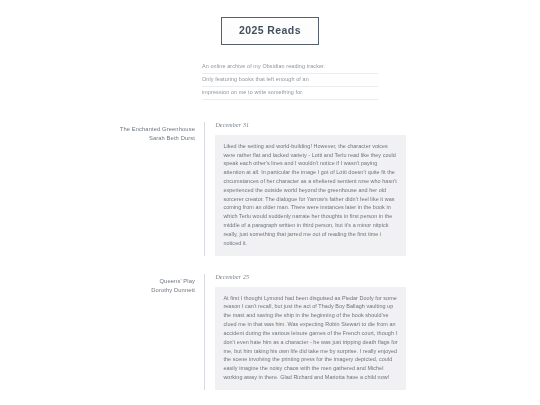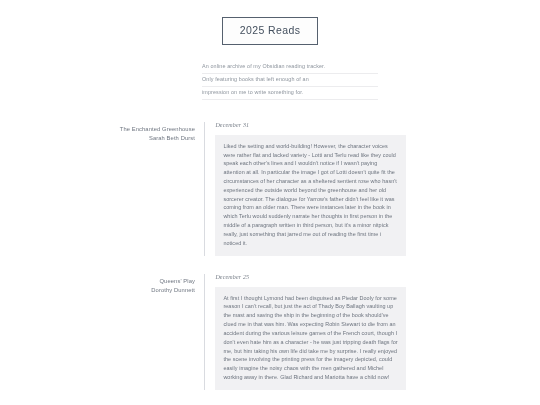--- a/index.html
+++ b/index.html
@@ -22,21 +22,21 @@
     justify-content: center;
     padding-top: 17px;
   }
   .title-box {
     border: 1.5px solid #55606e;
     padding: 7px 17px 8px 17px;
     background: #fdfdfd;
   }
   .title-text {
     font-size: 10.5px;
-    font-weight: normal;
+    font-weight: bold;
     color: #434f5e;
     letter-spacing: 0.4px;
     line-height: 1;
   }
 
   
   .subtitle {
     margin: 16px 0 0 202px;
     width: 176px;
   }

